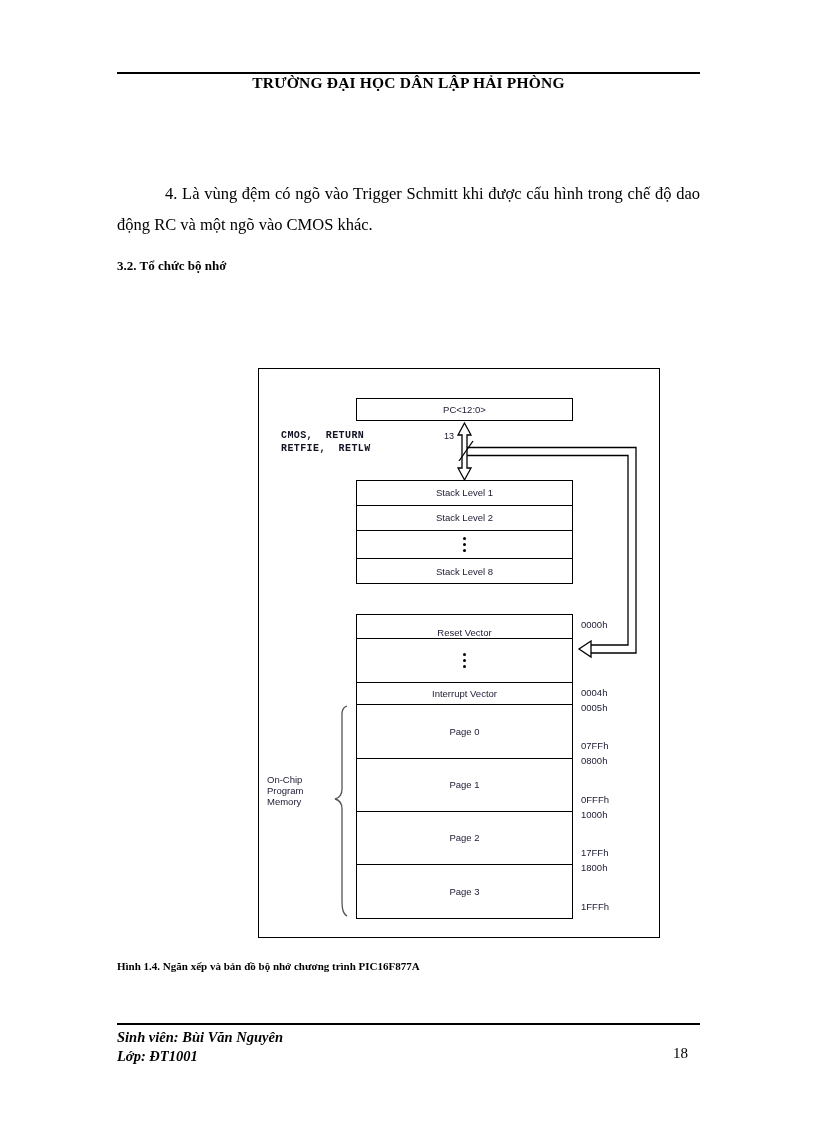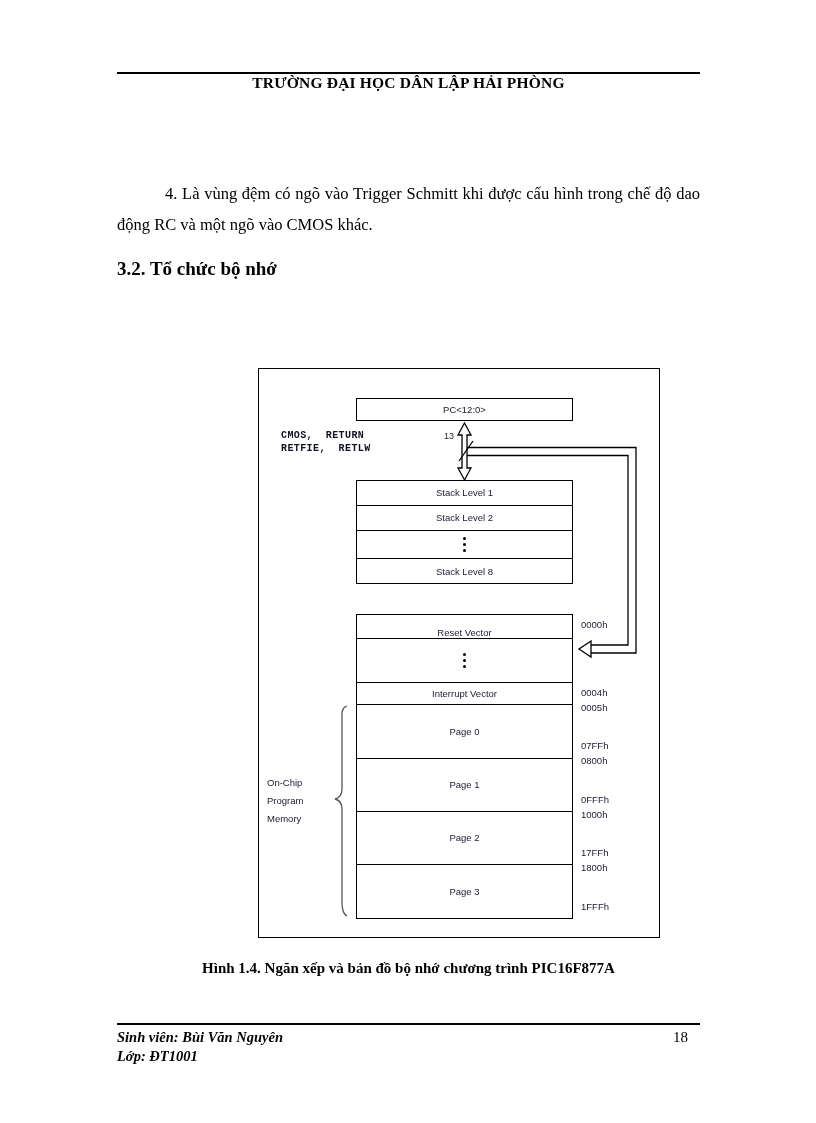--- a/index.html
+++ b/index.html
@@ -63,21 +63,21 @@
     text-indent: 48px;
   }
   .para-a { top: 84px; }
   .para-b { top: 178px; }
 
   .section-head {
     position: absolute;
     left: 117px;
     top: 258px;
     width: 583px;
-    font-size: 19px;
+    font-size: 13px;
     font-weight: bold;
   }
   .para-c {
     top: 288px;
   }
 
   
   .figure-frame {
     position: absolute;
     left: 228px;
@@ -209,21 +209,21 @@
     color: #121225;
     letter-spacing: 0.4px;
     white-space: pre;
   }
   .onchip-label {
     position: absolute;
     left: 8px;
     top: 405px;
     font-family: "Liberation Sans", "DejaVu Sans", sans-serif;
     font-size: 9.5px;
-    line-height: 18px;
+    line-height: 11px;
     color: #1a1a33;
     white-space: pre;
   }
   .bus13-label {
     position: absolute;
     left: 185px;
     top: 62px;
     font-family: "Liberation Sans", "DejaVu Sans", sans-serif;
     font-size: 9px;
     font-weight: normal;
@@ -237,22 +237,22 @@
     height: 570px;
     pointer-events: none;
   }
 
   
   .fig-caption {
     position: absolute;
     left: 117px;
     top: 960px;
     width: 583px;
-    text-align: center;
-    font-size: 15px;
+    text-align: left;
+    font-size: 11px;
     font-weight: bold;
   }
 
   
   .footer-rule {
     position: absolute;
     left: 117px;
     top: 1023px;
     width: 583px;
     height: 0;
@@ -268,21 +268,21 @@
     font-style: italic;
     line-height: 19px;
   }
   .footer .left-col {
     position: absolute;
     left: 0; top: 0;
   }
   .footer .pageno {
     position: absolute;
     right: 12px;
-    top: 0;
+    top: 16px;
     font-style: normal;
     font-weight: normal;
     font-size: 15px;
   }
 </style>
 </head>
 <body>
 
 <div class="page">
 

